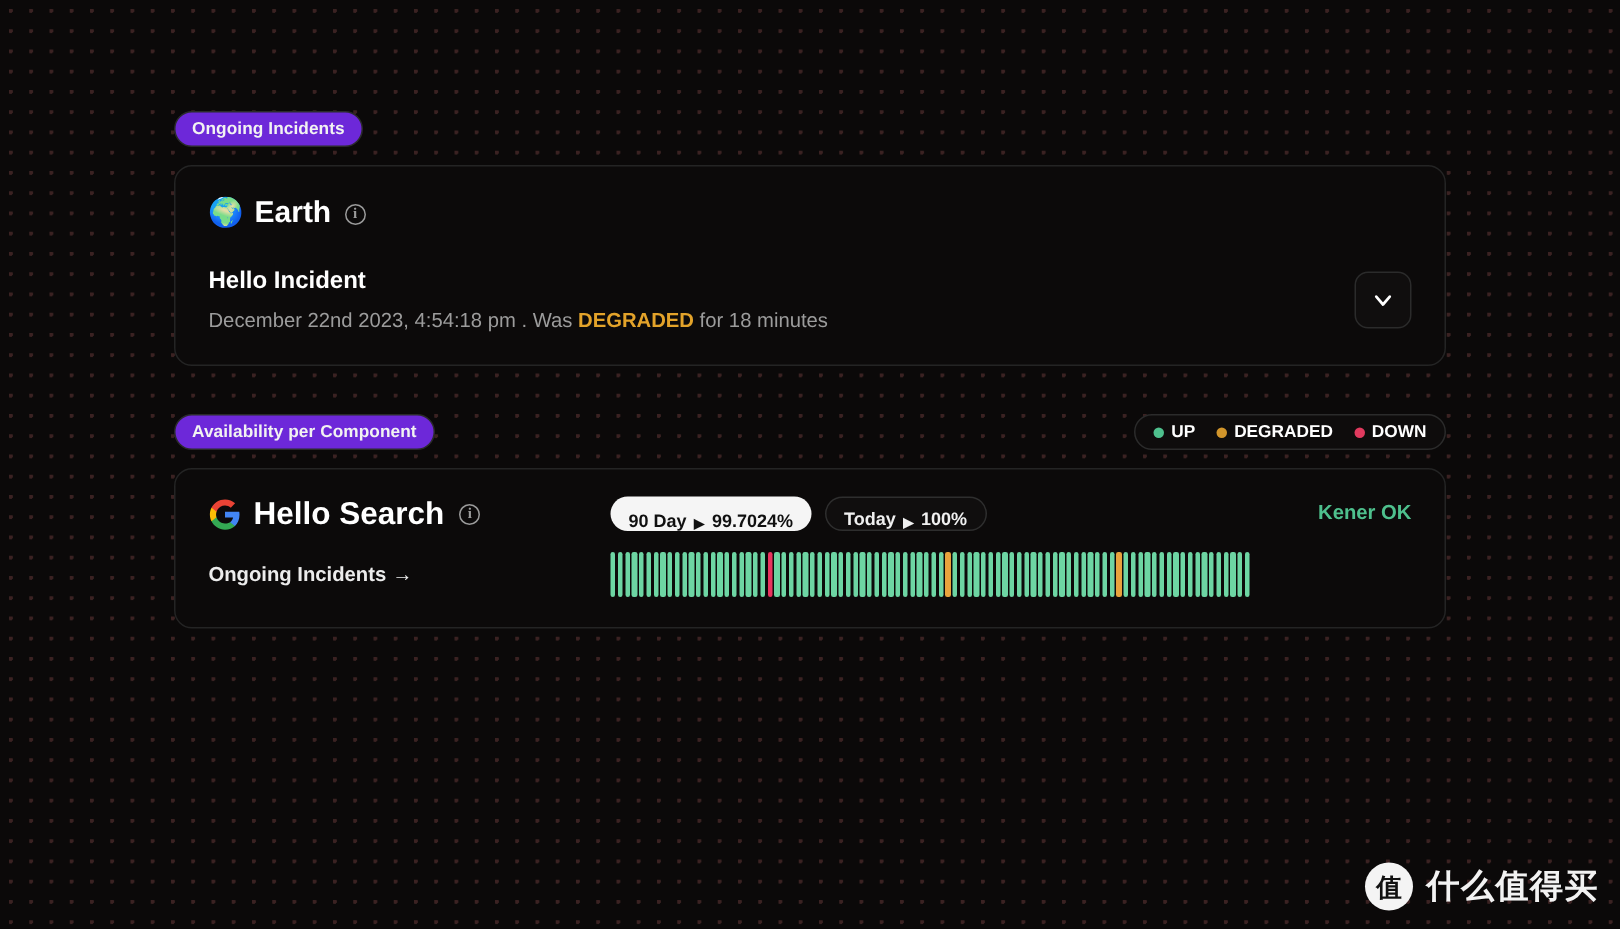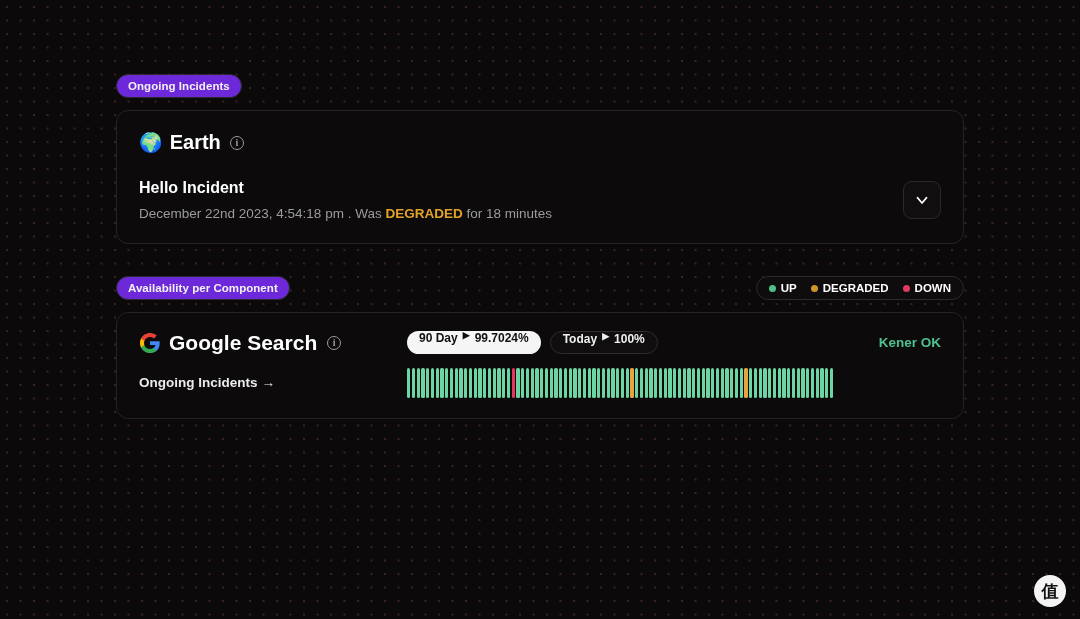--- a/index.html
+++ b/index.html
@@ -216,21 +216,21 @@
   .comp-mid { flex: 1; }
 
   .badges {
     display: flex;
     align-items: center;
     gap: 9px;
   }
 
   .badge {
     display: inline-flex;
-    align-items: flex-start;
+    align-items: flex-end;
     gap: 5px;
     height: 23px;
     padding: 0 12px;
     border-radius: 999px;
     font-size: 12px;
     font-weight: 700;
     white-space: nowrap;
   }
 
   .badge.light { background: #f5f5f5; color: #101010; }
@@ -355,21 +355,21 @@
       <div class="comp-top">
 
         <div class="comp-left">
           <div class="comp-title-row">
             <svg class="g-logo" viewBox="0 0 48 48">
               <path fill="#4285F4" d="M45.12 24.5c0-1.56-.14-3.06-.4-4.5H24v8.51h11.84c-.51 2.75-2.06 5.08-4.39 6.64v5.52h7.11c4.16-3.83 6.56-9.47 6.56-16.17z"></path>
               <path fill="#34A853" d="M24 46c5.94 0 10.92-1.97 14.56-5.33l-7.11-5.52c-1.97 1.32-4.49 2.1-7.45 2.1-5.73 0-10.58-3.87-12.31-9.07H4.34v5.7C7.96 41.07 15.4 46 24 46z"></path>
               <path fill="#FBBC05" d="M11.69 28.18C11.25 26.86 11 25.45 11 24s.25-2.86.69-4.18v-5.7H4.34C2.85 17.09 2 20.45 2 24s.85 6.91 2.34 9.88l7.35-5.7z"></path>
               <path fill="#EA4335" d="M24 10.75c3.23 0 6.13 1.11 8.41 3.29l6.31-6.31C34.91 4.18 29.93 2 24 2 15.4 2 7.96 6.93 4.34 14.12l7.35 5.7c1.73-5.2 6.58-9.07 12.31-9.07z"></path>
             </svg>
-            <span>Google Search</span>
+            <span>Hello Search</span>
             <span class="info-icon">i</span>
           </div>
 
           <div class="recent-incidents">
             <span>Ongoing Incidents</span>
             <span>→</span>
           </div>
         </div>
 
         <div class="comp-mid">
@@ -483,15 +483,16 @@
         <div class="comp-right">
           <span class="status-ok">Kener OK</span>
         </div>
       </div>
     </div>
 
   </div>
 
   <div class="watermark">
     <span class="wm-badge">值</span>
+    <span class="wm-text">什么值得买</span>
   </div>
 
 </div>
 
 </body></html>

